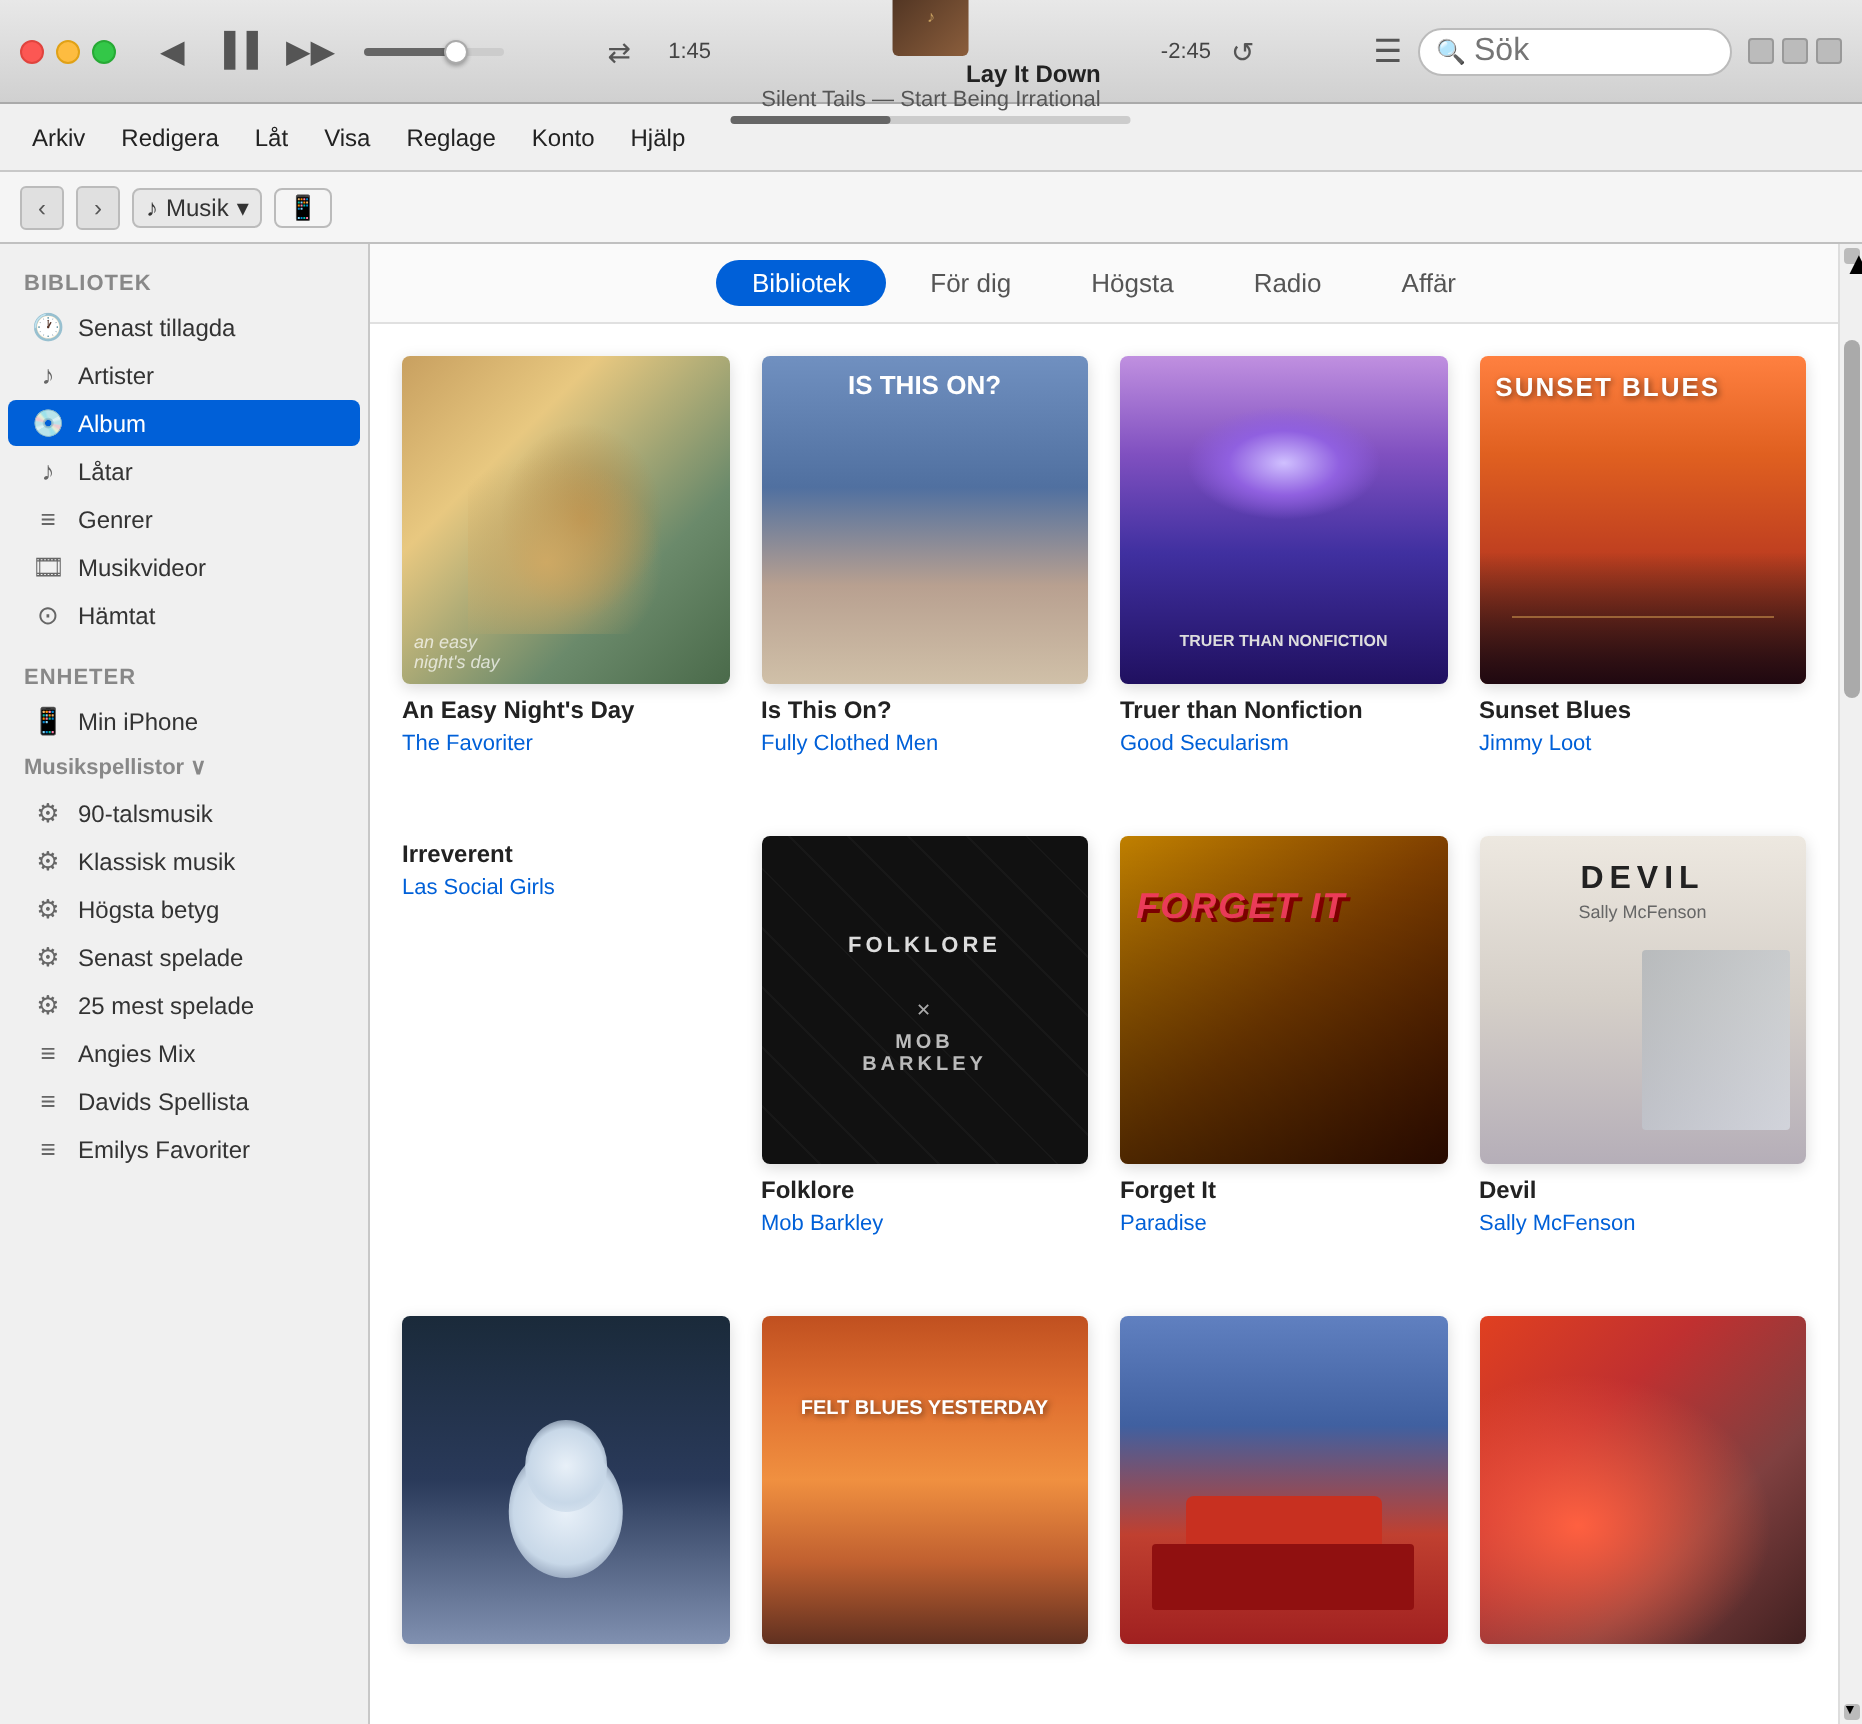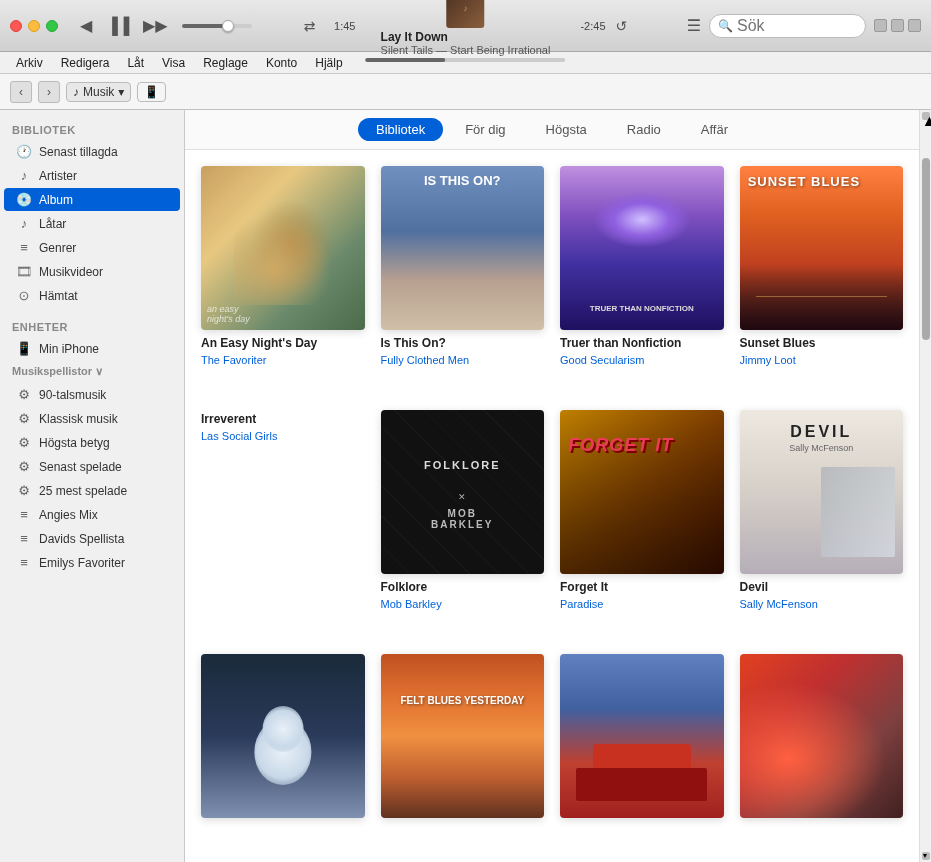--- a/index.html
+++ b/index.html
@@ -86,21 +86,21 @@
       overflow: hidden;
       display: flex;
       align-items: center;
       justify-content: center;
       font-size: 10px;
       color: #c8a060;
     }
     .now-playing-info {
       display: flex;
       flex-direction: column;
-      align-items: flex-start;
+      align-items: flex-end;
     }
     .song-title {
       font-size: 12px;
       font-weight: 600;
       color: #222;
     }
     .song-subtitle {
       font-size: 11px;
       color: #555;
     }
@@ -186,21 +186,21 @@
       cursor: pointer;
     }
 
     
     .menubar {
       background: #f0f0f0;
       border-bottom: 1px solid #c8c8c8;
       display: flex;
       align-items: center;
       padding: 0 8px;
-      height: 22px;
+      height: 34px;
       gap: 2px;
     }
     .menu-item {
       padding: 2px 8px;
       font-size: 12px;
       color: #222;
       cursor: pointer;
       border-radius: 3px;
     }
 

